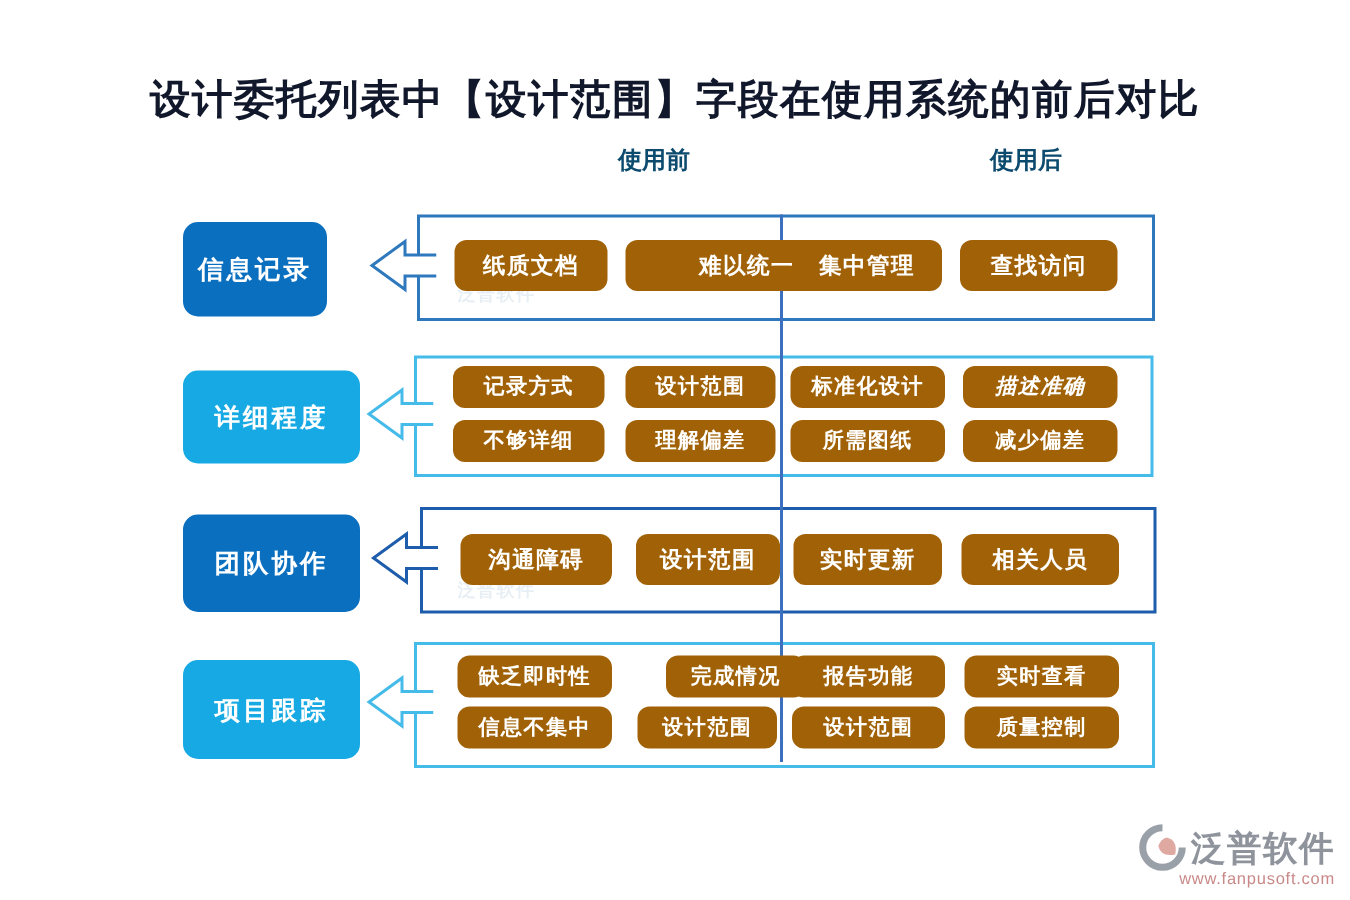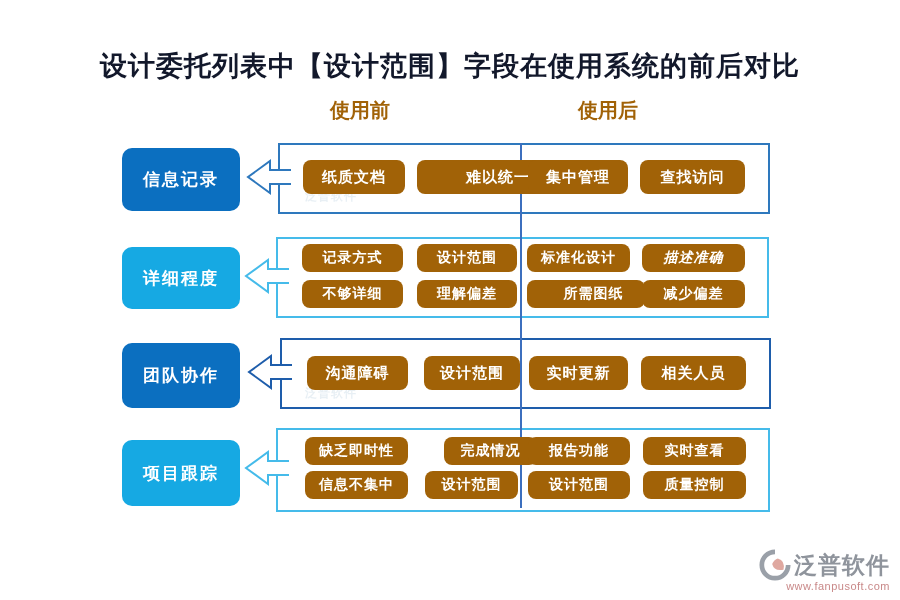--- a/index.html
+++ b/index.html
@@ -1,21 +1,21 @@
 <!DOCTYPE html>
 <html><head>
 <meta charset="utf-8">
 <style>
   html,body{margin:0;padding:0;background:#ffffff;}
   .canvas{position:relative;width:900px;height:600px;background:#ffffff;overflow:hidden;
           font-family:"Liberation Sans","DejaVu Sans",sans-serif;}
   .title{position:absolute;left:0;right:0;top:48px;margin:0;text-align:center;
          font-size:27px;font-weight:bold;color:#12182b;letter-spacing:1px;}
-  .col-header{position:absolute;top:97px;width:130px;text-align:left;
-              font-size:20px;font-weight:bold;color:#a16207;}
+  .col-header{position:absolute;top:97px;width:130px;text-align:right;
+              font-size:16px;font-weight:bold;color:#0c4a6e;}
   .ch-before{left:330px;}
   .ch-after{left:578px;}
   .divider{position:absolute;left:520px;top:143px;height:365px;width:0;
            border-left:2px solid #3c6fbe;z-index:2;}
   .row-box{position:absolute;background:#ffffff;border:2px solid;z-index:1;}
   .row-label{position:absolute;border-radius:10px;color:#ffffff;font-size:17px;
              font-weight:bold;display:flex;align-items:center;justify-content:center;
              letter-spacing:2px;z-index:3;}
   .lbl-dark{background:#0b6fc0;}
   .lbl-light{background:#16a9e3;}
@@ -37,42 +37,42 @@
 <div class="canvas">
 
   <h1 class="title">设计委托列表中【设计范围】字段在使用系统的前后对比</h1>
 
   <div class="col-header ch-before">使用前</div>
   <div class="col-header ch-after">使用后</div>
 
   <div class="divider"></div>
 
   <div class="row-box" style="left:278px;top:143px;width:488px;height:67px;border-color:#2e78bd;"></div>
-  <div class="row-label lbl-dark" style="left:122px;top:148px;width:118px;height:63px;">信息记录</div>
+  <div class="row-label lbl-dark" style="left:122px;top:148px;width:96px;height:63px;">信息记录</div>
   <svg class="arrow" style="left:245px;top:157px;" width="46" height="40" viewBox="0 0 46 40">
     <path d="M46 13 L25 13 L25 4 L3 20 L25 36 L25 27 L46 27" fill="#ffffff" stroke="#2e78bd" stroke-width="2"></path>
   </svg>
   <div class="wm" style="left:305px;top:188px;">泛普软件</div>
   <div class="tag" style="left:303px;top:160px;width:102px;">纸质文档</div>
   <div class="tag" style="left:417px;top:160px;width:100px;padding-left:31px;">难以统一</div>
   <div class="tag" style="left:528px;top:160px;width:100px;">集中管理</div>
   <div class="tag" style="left:640px;top:160px;width:105px;">查找访问</div>
 
   <div class="row-box" style="left:276px;top:237px;width:489px;height:77px;border-color:#45bbea;"></div>
   <div class="row-label lbl-light" style="left:122px;top:247px;width:118px;height:62px;">详细程度</div>
   <svg class="arrow" style="left:243px;top:256px;" width="46" height="40" viewBox="0 0 46 40">
     <path d="M46 13 L25 13 L25 4 L3 20 L25 36 L25 27 L46 27" fill="#ffffff" stroke="#45bbea" stroke-width="2"></path>
   </svg>
   <div class="tag sm" style="left:302px;top:244px;width:101px;">记录方式</div>
   <div class="tag sm" style="left:417px;top:244px;width:100px;">设计范围</div>
   <div class="tag sm" style="left:527px;top:244px;width:103px;">标准化设计</div>
   <div class="tag sm" style="left:642px;top:244px;width:103px;font-style:italic;">描述准确</div>
   <div class="tag sm" style="left:302px;top:280px;width:101px;">不够详细</div>
   <div class="tag sm" style="left:417px;top:280px;width:100px;">理解偏差</div>
-  <div class="tag sm" style="left:527px;top:280px;width:103px;padding-left:15px;">所需图纸</div>
+  <div class="tag sm" style="left:527px;top:280px;width:103px;">所需图纸</div>
   <div class="tag sm" style="left:642px;top:280px;width:103px;">减少偏差</div>
 
   <div class="row-box" style="left:280px;top:338px;width:487px;height:67px;border-color:#1e5dab;"></div>
   <div class="row-label lbl-dark" style="left:122px;top:343px;width:118px;height:65px;">团队协作</div>
   <svg class="arrow" style="left:246px;top:352px;" width="46" height="40" viewBox="0 0 46 40">
     <path d="M46 13 L25 13 L25 4 L3 20 L25 36 L25 27 L46 27" fill="#ffffff" stroke="#1e5dab" stroke-width="2"></path>
   </svg>
   <div class="wm" style="left:305px;top:385px;">泛普软件</div>
   <div class="tag" style="left:307px;top:356px;width:101px;">沟通障碍</div>
   <div class="tag" style="left:424px;top:356px;width:96px;">设计范围</div>

